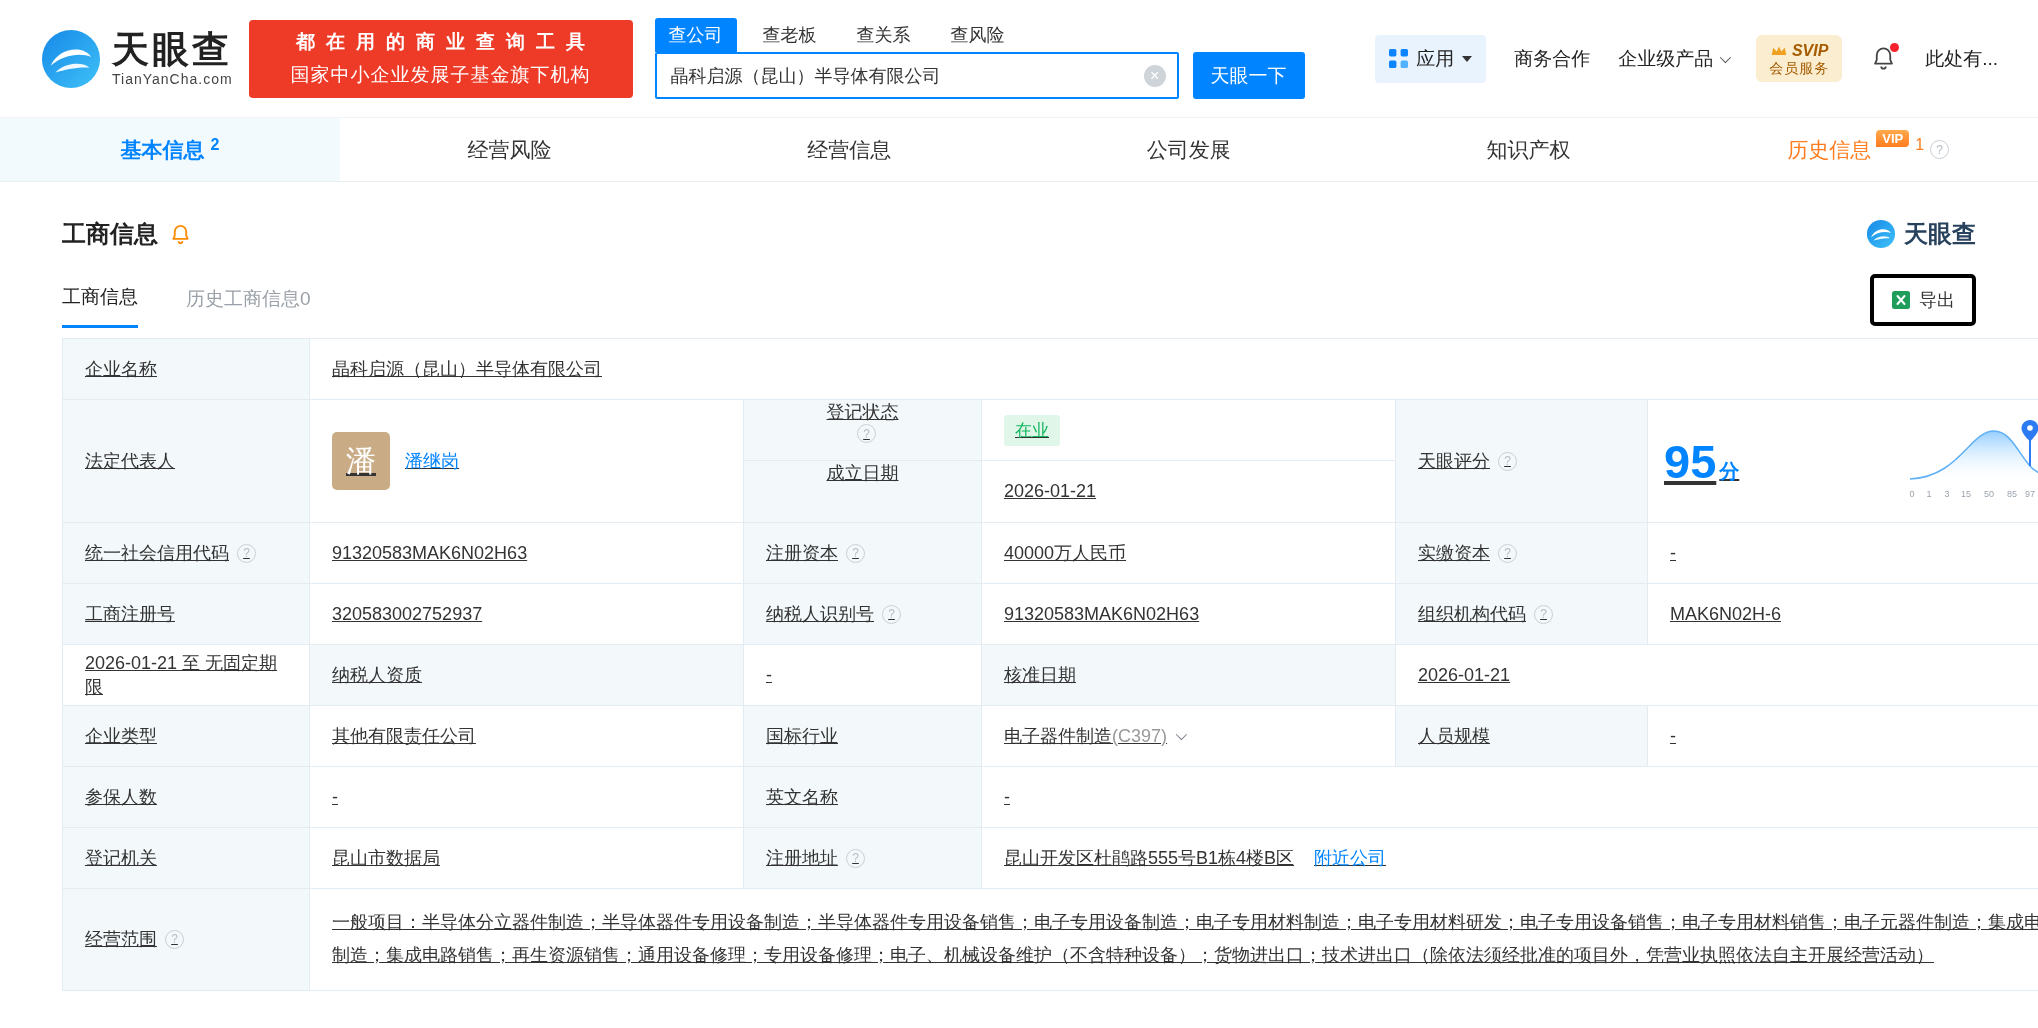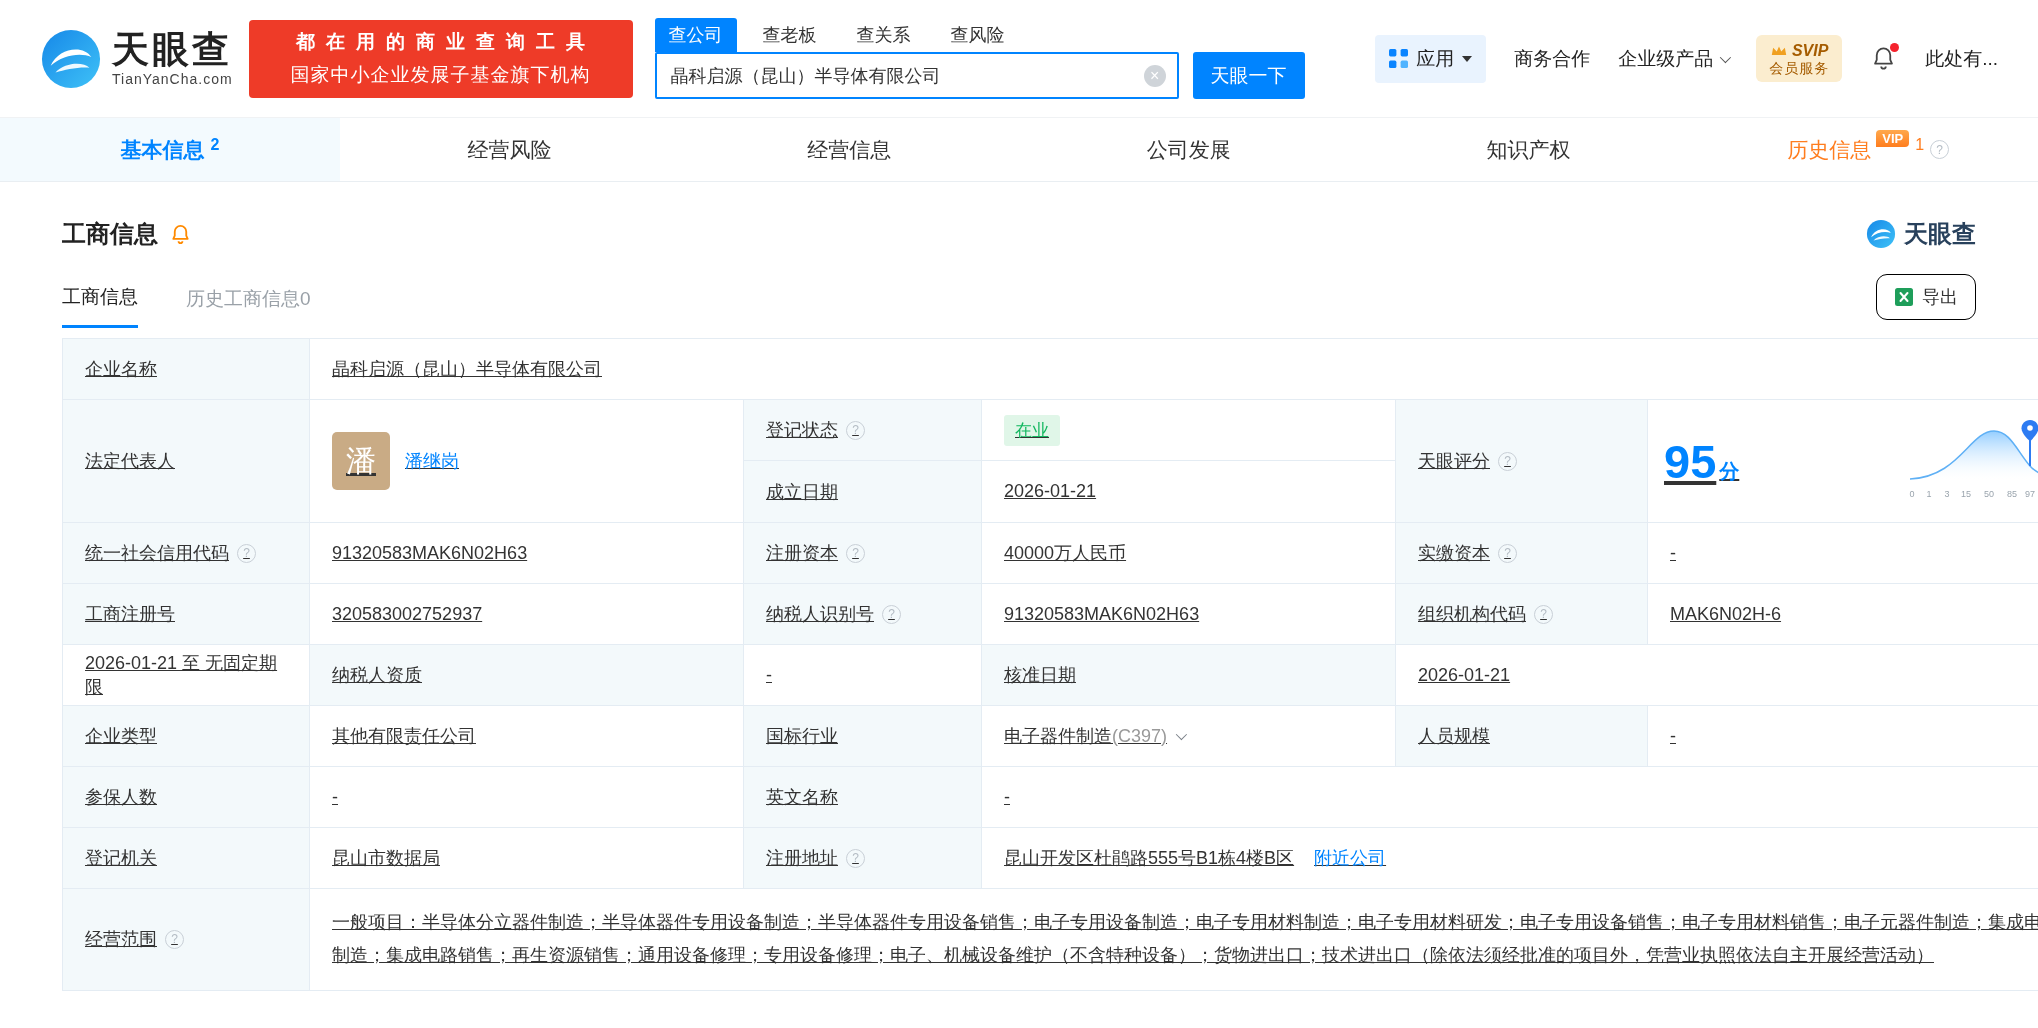--- a/index.html
+++ b/index.html
@@ -95,40 +95,40 @@
   .sec-title-wrap { display: flex; align-items: center; gap: 11px; }
   .sec-title { font-size: 24px; font-weight: bold; color: #222; }
   .sec-logo { display: flex; align-items: center; gap: 8px; }
   .sec-logo span { font-size: 24px; font-weight: bold; color: #28415c; }
 
   .subtab-row { margin-top: 34px; display: flex; align-items: center; position: relative; }
   .subtab { font-size: 19px; color: #222; cursor: pointer; padding-bottom: 15px; }
   .subtab.active { border-bottom: 3px solid var(--blue); }
   .subtab.inactive { color: #9aa1a8; margin-left: 48px; }
   .export {
-    position: absolute; right: 0; top: -10px; background: #fff; border: 1px solid #000000;
-    border-radius: 11px; padding: 10px 17px; display: flex; align-items: center; gap: 8px;
+    position: absolute; right: 0; top: -10px; background: #fff; border: 4px solid #000000;
+    border-radius: 5px; padding: 10px 17px; display: flex; align-items: center; gap: 8px;
     font-size: 18px; color: #333; cursor: pointer; font-family: inherit;
   }
 
   
   .table { margin-top: 10px; border: 1px solid var(--border); width: 2034px; text-decoration: underline; }
   .row { display: grid; grid-template-columns: 247px 434px 238px 414px 252px 1fr; border-bottom: 1px solid var(--border); }
   .table .row:last-child { border-bottom: none; }
   .r61 { min-height: 61px; }
   .r122 { min-height: 122px; }
   .cell { display: flex; align-items: center; padding: 0 22px; border-right: 1px solid var(--border); font-size: 18px; }
   .row > .cell:last-child { border-right: none; }
   .lab { background: var(--label-bg); color: #333; }
   .sp5 { grid-column: span 5; }
   .sp3 { grid-column: span 3; }
   .igrid-wrap { grid-column: span 2; padding: 0; display: block; }
   .igrid { display: grid; grid-template-columns: 238px 1fr; grid-auto-rows: 61px; height: 100%; }
   .icell { display: flex; align-items: center; padding: 0 22px; font-size: 18px; }
-  .icell.lab { border-right: 1px solid var(--border); }
+  .icell.lab { border-right: 1px solid var(--border); flex-direction: column; }
   .icell.b { border-bottom: 1px solid var(--border); }
 
   .help {
     display: inline-flex; align-items: center; justify-content: center; flex: none;
     width: 19px; height: 19px; border-radius: 50%; border: 1px solid #c9d0d7;
     color: #b4bcc4; font-size: 12px; margin-left: 8px; cursor: pointer; line-height: 1;
   }
   .link { color: var(--blue); cursor: pointer; text-decoration: none; }
   .badge-green { background: #e0f6e8; color: #12b75f; padding: 4px 11px; border-radius: 3px; font-size: 17px; }
   .avatar {

